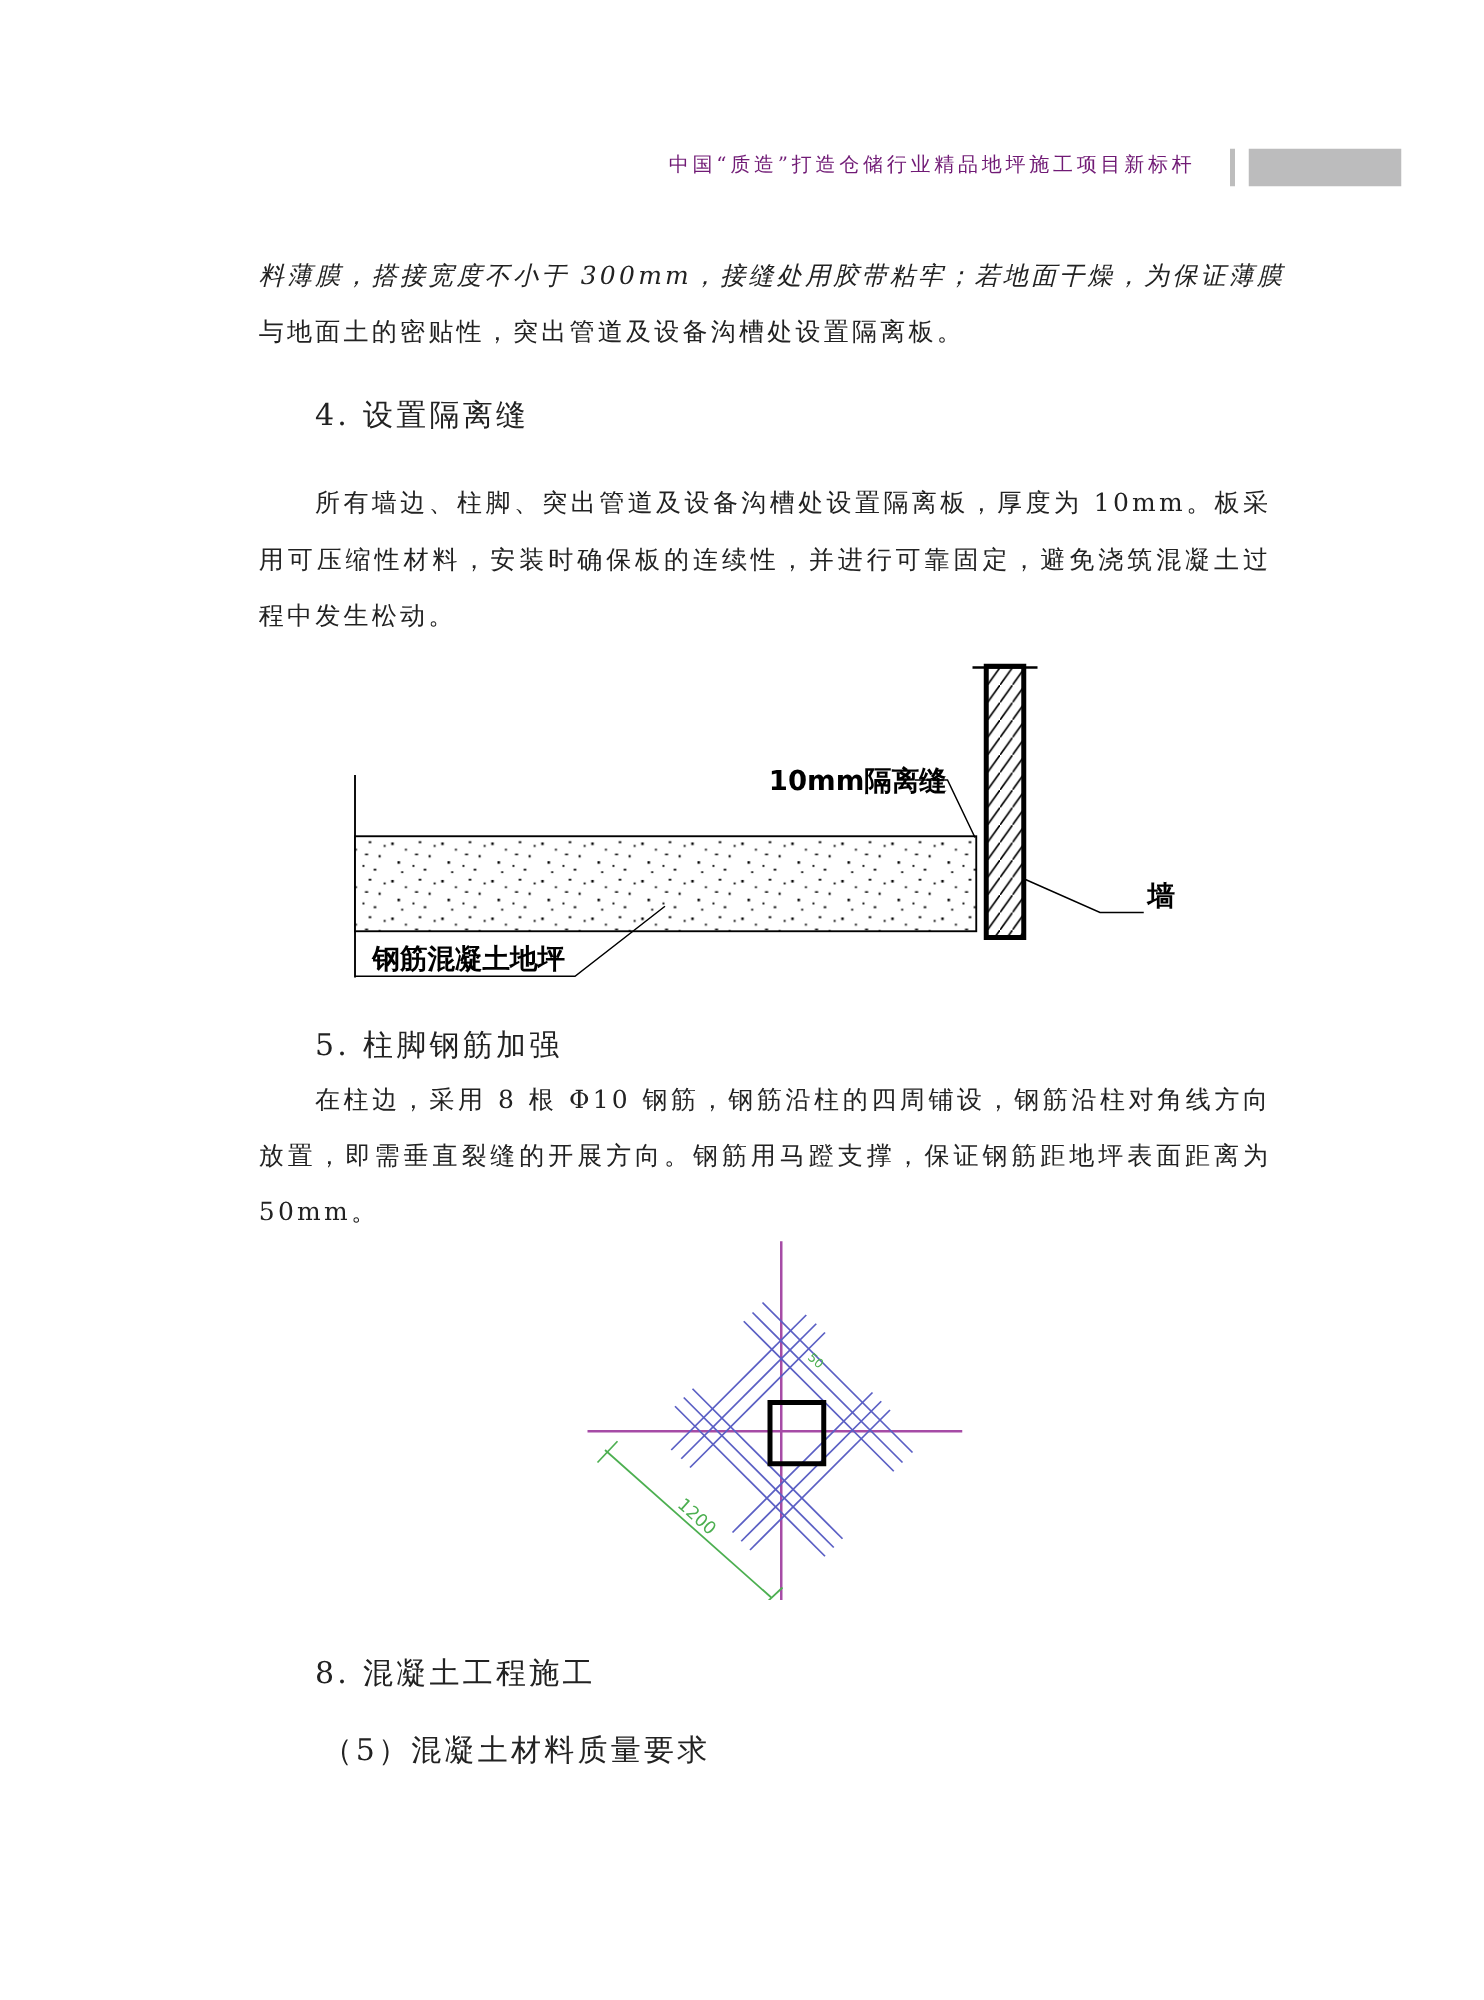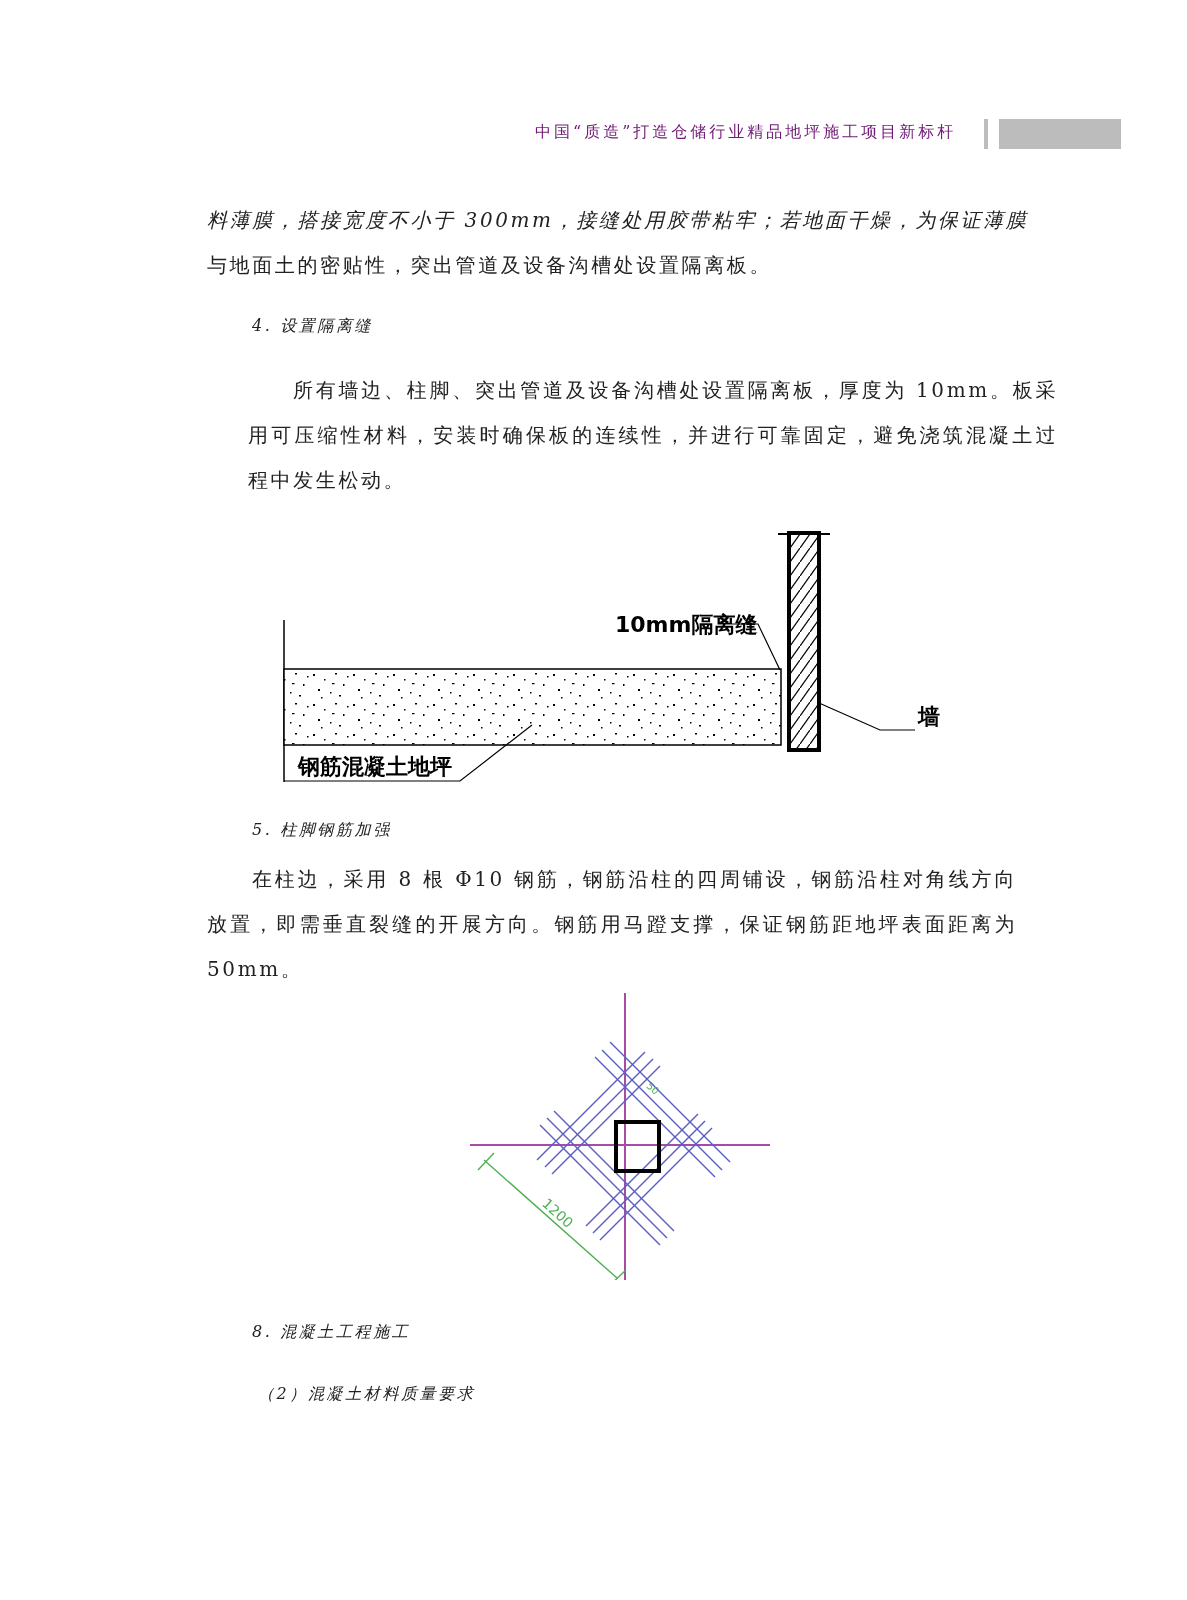--- a/index.html
+++ b/index.html
@@ -2,39 +2,39 @@
 <html><head>
 <meta charset="utf-8">
 <style>
   html, body { margin: 0; padding: 0; background: #ffffff; }
   body { width: 1187px; height: 1600px; position: relative; overflow: hidden;
          font-family: "DejaVu Serif", "Liberation Serif", serif; color: #222; }
   .header-title { position: absolute; left: 535px; top: 122px; font-size: 16px; letter-spacing: 3px; color: #701a75; white-space: nowrap; text-align: center; }
   .header-divider { position: absolute; left: 984px; top: 119px; width: 4px; height: 30px; background: #bdbdbd; }
   .header-bar { position: absolute; left: 999px; top: 119px; width: 122px; height: 30px; background: #bcbcbd; }
   .para { position: absolute; left: 207px; width: 810px; font-size: 20px; line-height: 45px; letter-spacing: 2.6px; text-align: justify; }
-  .heading { position: absolute; font-size: 16px; letter-spacing: 2.6px; white-space: nowrap; font-style: italic; }
+  .heading { position: absolute; font-size: 24px; letter-spacing: 2.6px; white-space: nowrap; }
   .diagram { position: absolute; }
   .diagram text { font-family: "DejaVu Sans", "Liberation Sans", sans-serif; }
 </style>
 </head>
 <body>
 
 <div class="header-title">中国“质造”打造仓储行业精品地坪施工项目新标杆</div>
 <div class="header-divider"></div>
 <div class="header-bar"></div>
 
 <div class="para" style="top:198px; text-indent:0;">
   <div style="white-space:nowrap;font-style:italic;">料薄膜，搭接宽度不小于 300mm，接缝处用胶带粘牢；若地面干燥，为保证薄膜</div>
   <div style="white-space:nowrap;">与地面土的密贴性，突出管道及设备沟槽处设置隔离板。</div>
 </div>
 
 <div class="heading" style="left:252px; top:316px;">4. 设置隔离缝</div>
 
-<div class="para" style="top:368px; text-indent:45px;margin-left:41px;">所有墙边、柱脚、突出管道及设备沟槽处设置隔离板，厚度为 10mm。板采用可压缩性材料，安装时确保板的连续性，并进行可靠固定，避免浇筑混凝土过程中发生松动。</div>
+<div class="para" style="top:380px; text-indent:45px;">所有墙边、柱脚、突出管道及设备沟槽处设置隔离板，厚度为 10mm。板采用可压缩性材料，安装时确保板的连续性，并进行可靠固定，避免浇筑混凝土过程中发生松动。</div>
 
 <svg class="diagram" style="left:270px; top:520px;" width="680" height="270" viewBox="0 0 680 270">
   <defs>
     <pattern id="speckle" width="40" height="30" patternUnits="userSpaceOnUse">
       <rect width="40" height="30" fill="#fff"></rect>
       <rect x="3" y="4" width="2" height="2" fill="#000"></rect>
       <rect x="14" y="9" width="1.5" height="1.5" fill="#000"></rect>
       <rect x="25" y="3" width="2" height="1.5" fill="#000"></rect>
       <rect x="33" y="14" width="1.5" height="2" fill="#000"></rect>
       <rect x="8" y="19" width="2" height="2" fill="#000"></rect>
@@ -86,13 +86,13 @@
   <g stroke="#4caf50" stroke-width="1.4" fill="none">
     <line x1="34" y1="200" x2="167" y2="318"></line>
     <line x1="28" y1="210" x2="44" y2="193"></line>
     <line x1="160" y1="325" x2="176" y2="310"></line>
   </g>
   <text x="90" y="252" font-size="14" fill="#4caf50" transform="rotate(42 100 250)">1200</text>
   <text x="196" y="130" font-size="10" fill="#4caf50" transform="rotate(42 200 128)">50</text>
 </svg>
 
 <div class="heading" style="left:252px; top:1322px;">8. 混凝土工程施工</div>
-<div class="heading" style="left:258px; top:1384px;">（2）混凝土材料质量要求</div>
+<div class="heading" style="left:258px; top:1384px;">（5）混凝土材料质量要求</div>
 
 </body></html>

